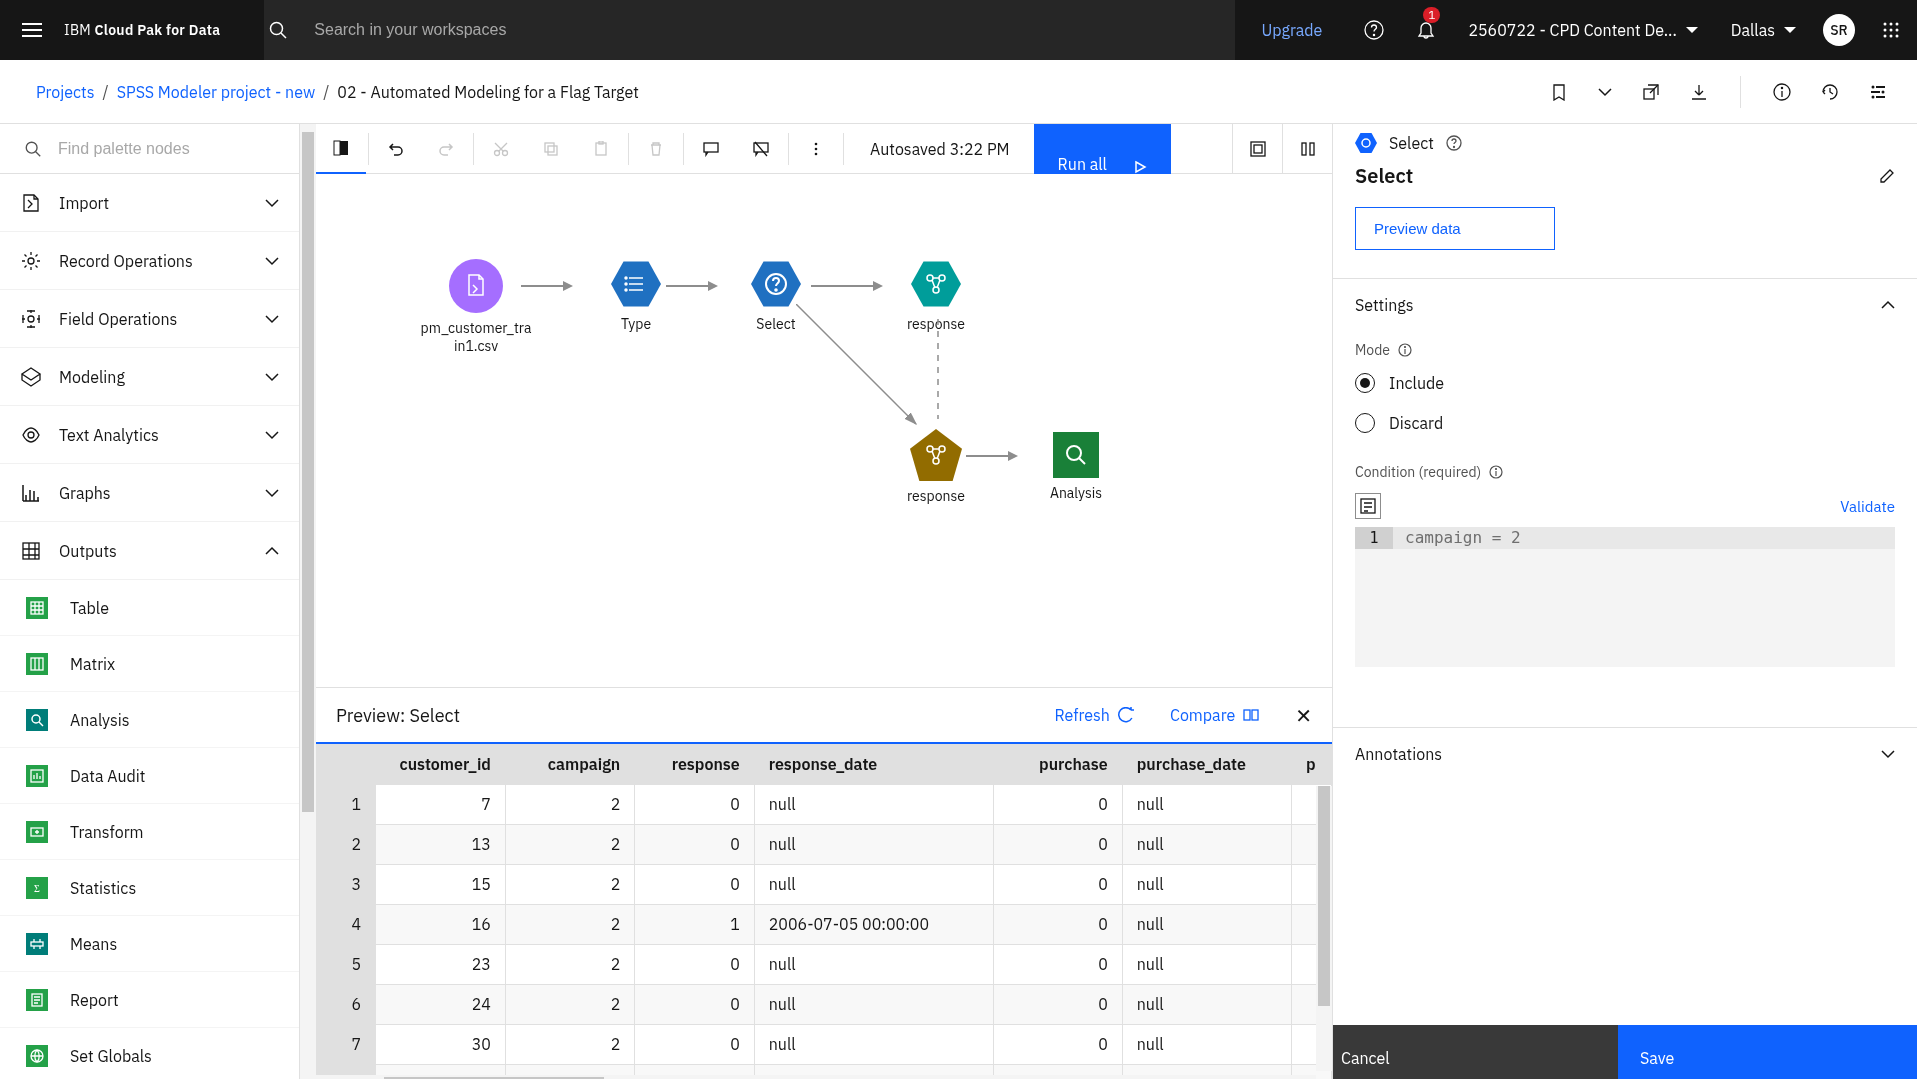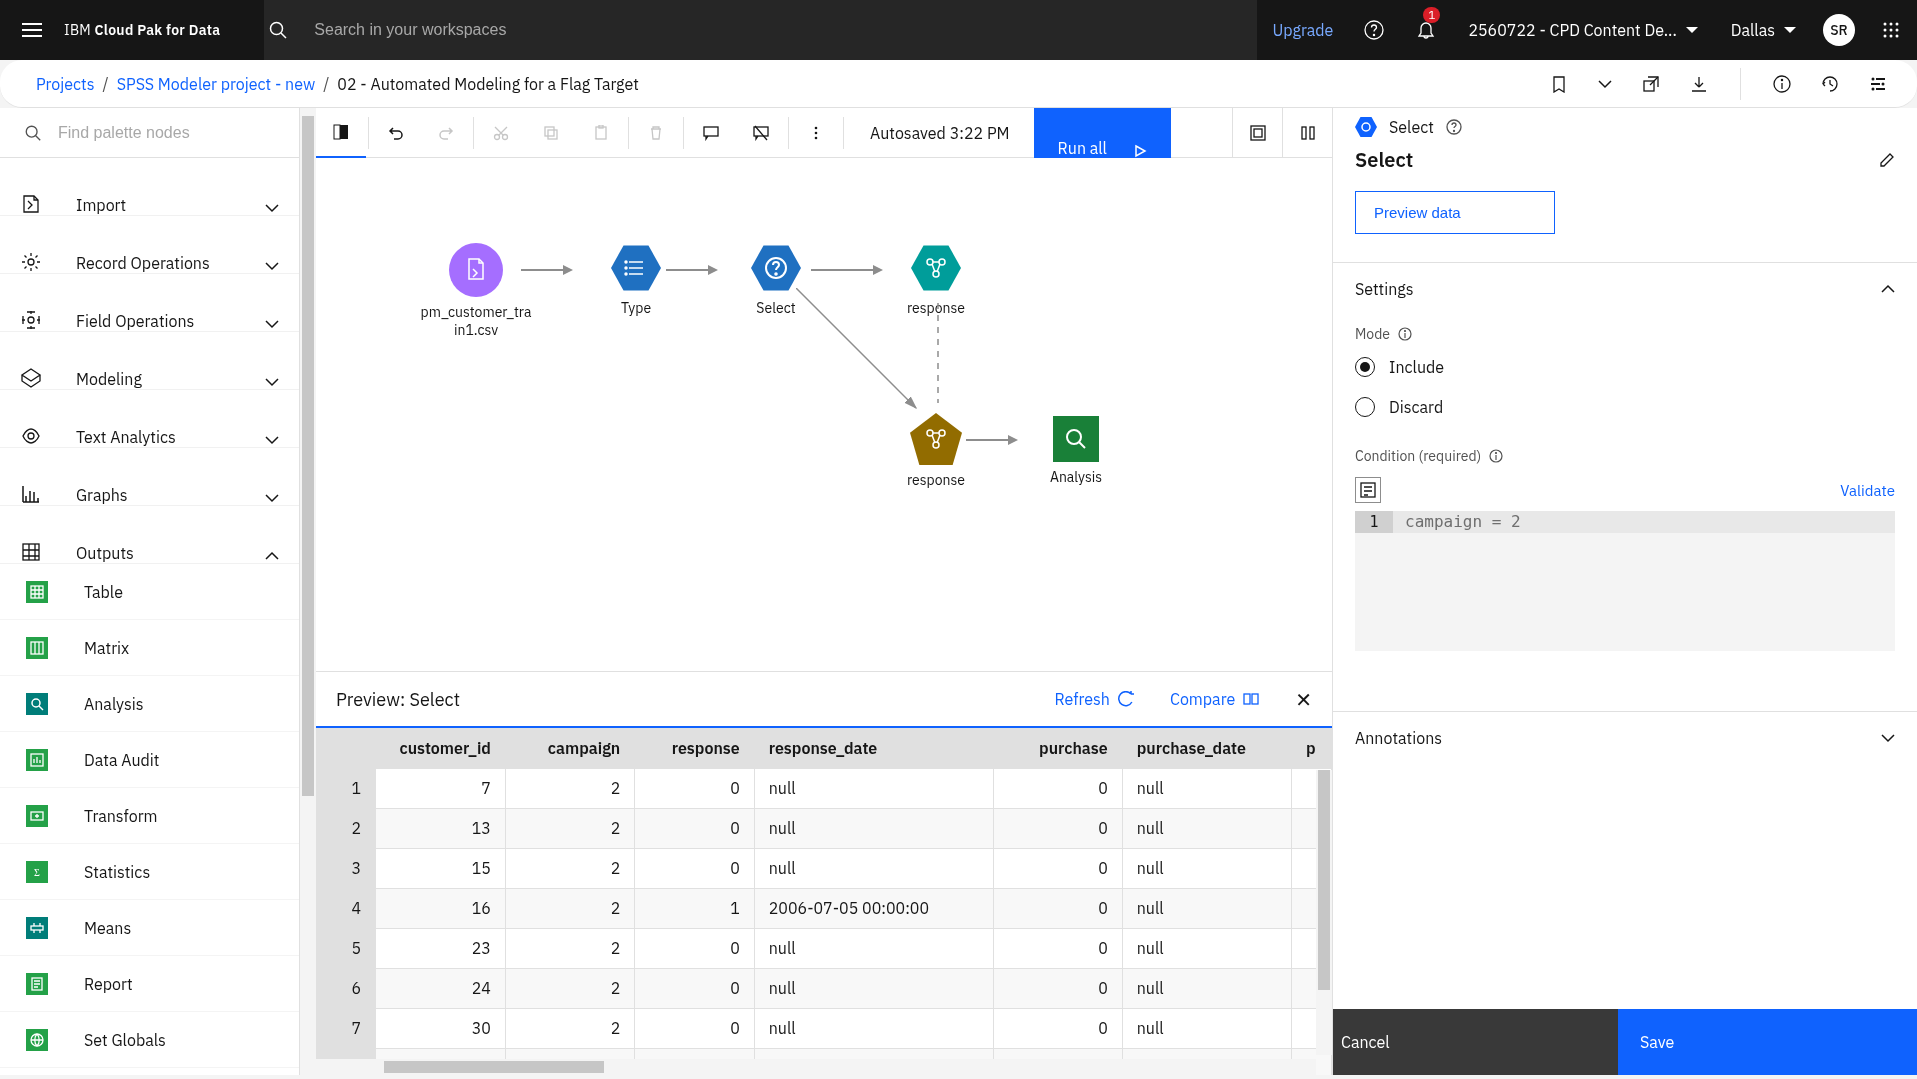--- a/index.html
+++ b/index.html
@@ -7,47 +7,47 @@
 svg { display:block; }
 
 
 .top-bar { height:60px; background:#161616; display:flex; align-items:center; color:#fff; }
 .hamburger { width:64px; display:flex; justify-content:center; align-items:center; cursor:pointer; }
 .logo { font-size:14px; letter-spacing:.02em; }
 .logo b { font-weight:600; }
 .search-wrap { flex:1; margin-left:44px; display:flex; align-items:center; gap:26px; height:100%; padding:0 4px; background:#262626; }
 .search-wrap input { flex:1; height:100%; background:transparent; border:none; color:#fff; font-size:16px; outline:none; }
 .search-wrap input::placeholder { color:#a8a8a8; }
-.upgrade { color:#78a9ff; padding:0 15px; font-size:16px; text-align:center; cursor:pointer; }
+.upgrade { color:#78a9ff; padding:0 26px; font-size:16px; text-align:center; cursor:pointer; }
 .top-icon { width:52px; display:flex; justify-content:center; align-items:center; position:relative; cursor:pointer; height:100%; }
 .badge { position:absolute; top:7px; right:12px; background:#da1e28; color:#fff; border-radius:20px; padding:0px 5px; font-size:12px; line-height:16px; }
 .top-dropdown { display:flex; align-items:center; gap:8px; padding:0 16px; font-size:16px; cursor:pointer; max-width:270px; }
 .top-dropdown span.label { white-space:nowrap; overflow:hidden; text-overflow:ellipsis; }
 .avatar { width:32px; height:32px; border-radius:50%; background:#fff; color:#161616; display:flex; align-items:center; justify-content:center; font-size:14px; margin:0 10px; font-weight:500;}
 .apps-icon { width:52px; display:flex; justify-content:center; align-items:center; cursor:pointer; }
 
 
-.crumb-row { height:48px; background:#fff; border-bottom:1px solid #e0e0e0; display:flex; align-items:center; padding:0 30px 0 36px; font-size:16px;border-radius:22px; }
+.crumb-row { height:64px; background:#fff; border-bottom:1px solid #e0e0e0; display:flex; align-items:center; padding:0 30px 0 36px; font-size:16px; }
 .crumb-row a { color:#0f62fe; text-decoration:none; cursor:pointer; }
 .crumb-row .sep { margin:0 8px; color:#525252; }
 .crumb-row .current { color:#161616; }
 .crumb-row .icons { margin-left:auto; display:flex; align-items:center; gap:30px; }
 .crumb-row .icons .divider { width:1px; height:32px; background:#e0e0e0; margin:0 2px; }
 .crumb-row .icons svg{color:#161616;}
 .icon-btn{cursor:pointer;display:flex;align-items:center;justify-content:center;}
 
 
 .main { display:flex; height:967px; }
 .palette { width:300px; background:#fff; border-right:1px solid #e0e0e0; display:flex; flex-direction:column; }
 .palette-search { height:50px; display:flex; align-items:center; padding:0 24px; gap:16px; border-bottom:1px solid #e0e0e0; }
 .palette-search input { flex:1; border:none; outline:none; font-size:16px; }
 .palette-search input::placeholder{ color:#a8a8a8; }
-.cat { height:58px; display:flex; align-items:flex-end; padding:0 20px; gap:34px; border-bottom:1px solid #f1f1f1; cursor:pointer; font-size:16px; }
+.cat { height:58px; display:flex; align-items:center; padding:0 20px; gap:17px; border-bottom:1px solid #f1f1f1; cursor:pointer; font-size:16px; }
 .cat .chev{ margin-left:auto; }
-.output-item { height:56px; display:flex; align-items:center; padding:0 26px; gap:36px; border-bottom:1px solid #f4f4f4; cursor:pointer; font-size:16px;}
+.output-item { height:56px; display:flex; align-items:center; padding:0 26px; gap:22px; border-bottom:1px solid #f4f4f4; cursor:pointer; font-size:16px;}
 .output-item .ico{ width:22px;height:22px;background:#24a148;display:flex;align-items:center;justify-content:center;color:#fff;}
 .output-item .ico.teal{background:#007d79;}
 
 
 .center { flex:1; display:flex; flex-direction:column; position:relative; background:#fff;}
 .scrollbar-v{position:absolute;left:0;top:0;width:16px;height:100%;background:#f4f4f4;}
 .scrollbar-v .thumb{position:absolute;top:8px;left:2px;width:12px;height:680px;background:#c6c6c6;border-radius:0px;}
 .toolbar { height:50px; border-bottom:1px solid #e0e0e0; display:flex; align-items:center; margin-left:16px;}
 .tool-btn { width:50px; height:50px; display:flex; align-items:center; justify-content:center; cursor:pointer; color:#161616;}
 .tool-btn.disabled{ color:#c6c6c6; }

